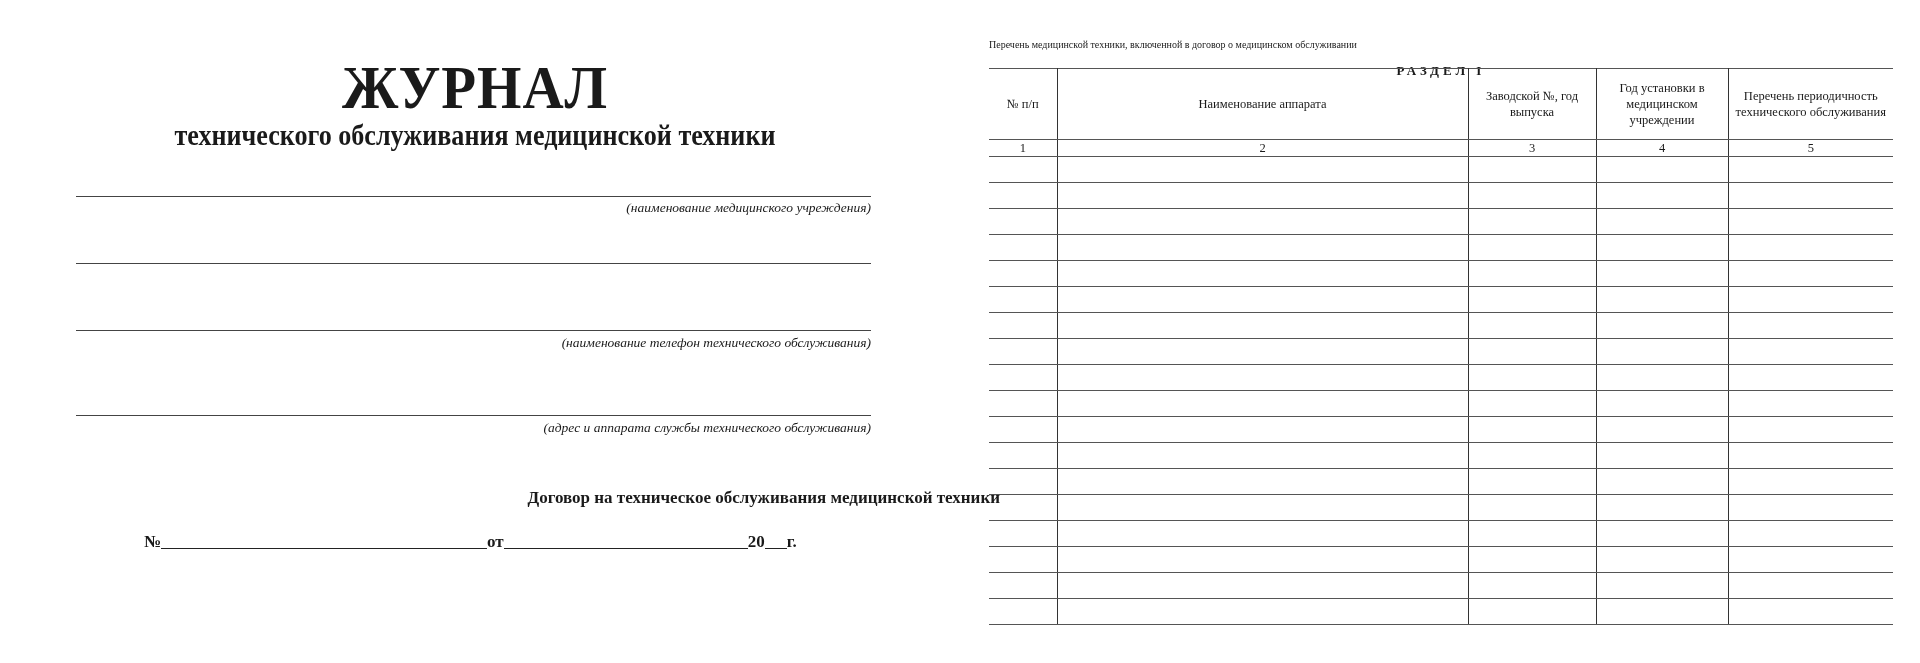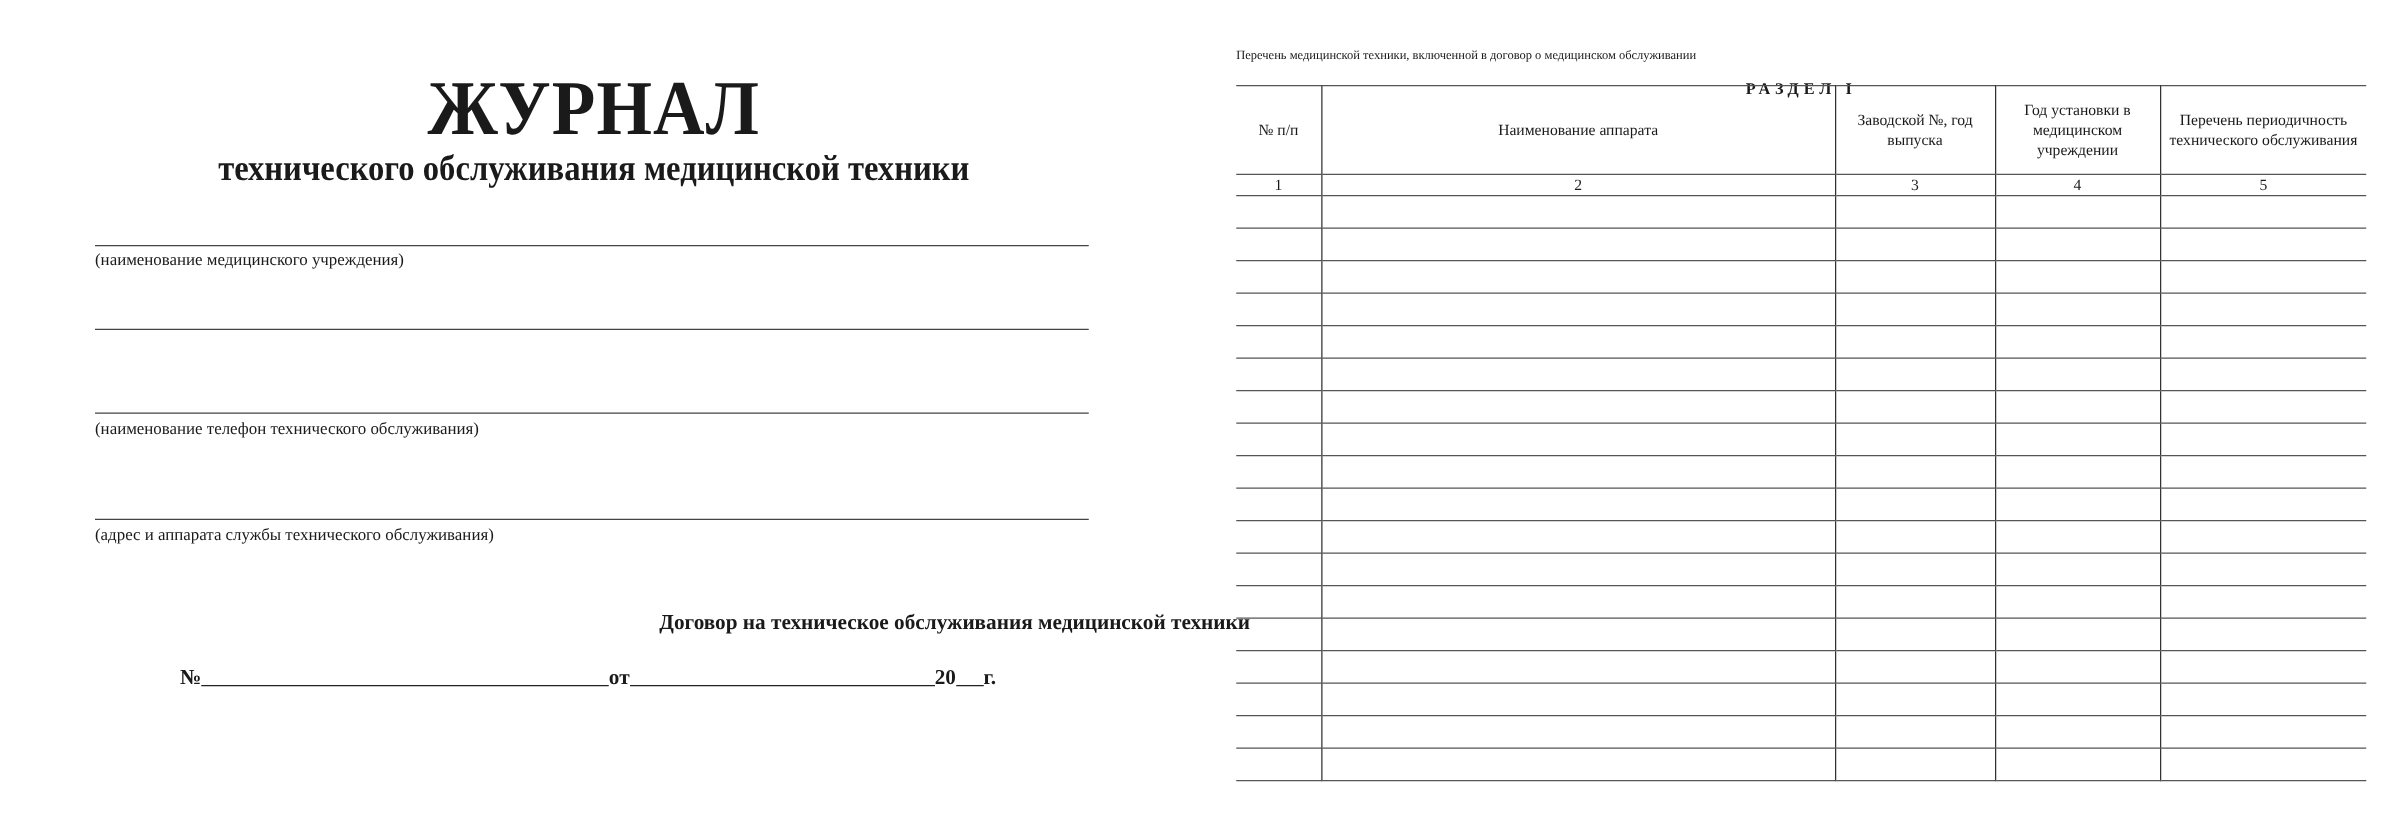--- a/index.html
+++ b/index.html
@@ -18,22 +18,22 @@
     .subtitle {
       position: absolute; left: 0; width: 950px; top: 118px; text-align: center;
       font-weight: bold; font-size: 29px; line-height: 34px;
       transform: scaleX(0.9);
     }
     .fill-line {
       position: absolute; left: 76px; width: 795px; height: 0;
       border-top: 1.5px solid #444;
     }
     .fill-caption {
-      position: absolute; left: 76px; width: 795px; text-align: left;
-      font-size: 13.5px; line-height: 16px;
+      position: absolute; left: 76px; width: 795px; text-align: right;
+      font-size: 13.5px; line-height: 16px; font-style: italic;
     }
     .contract-title {
       position: absolute; left: 0; width: 1000px; top: 488px; text-align: right;
       font-weight: bold; font-size: 17px; line-height: 20px;
     }
     .contract-row {
       position: absolute; left: 144px; top: 530px; width: 660px; height: 22px;
       font-weight: bold; font-size: 17px; line-height: 20px;
       display: flex; align-items: flex-end;
     }

